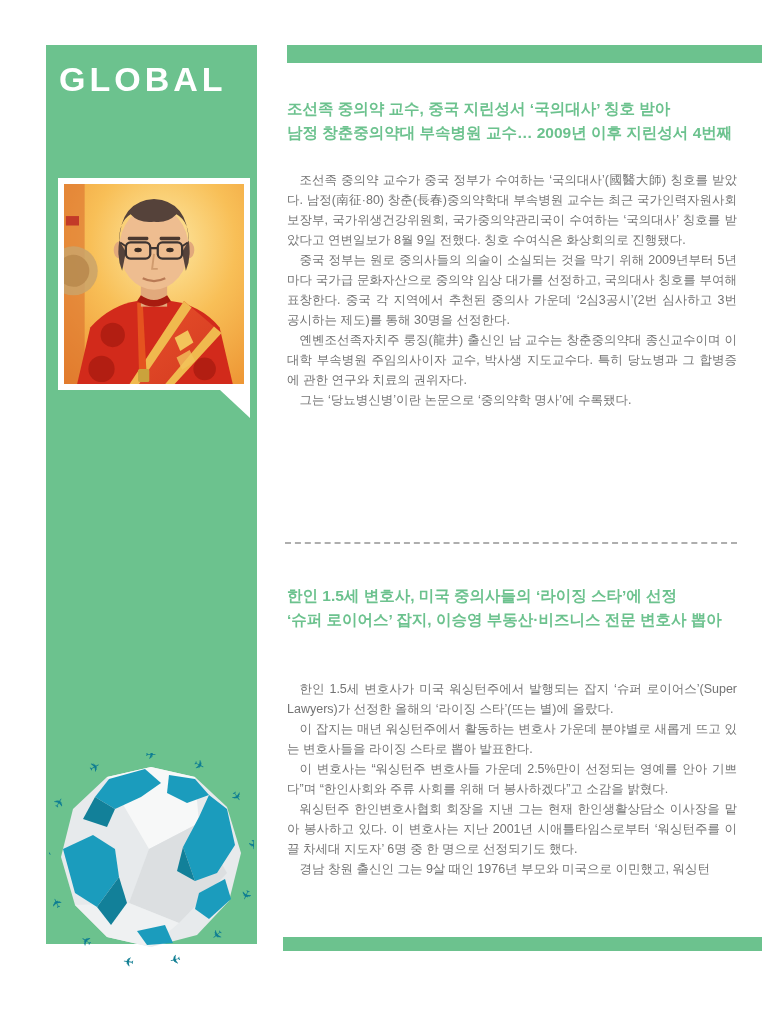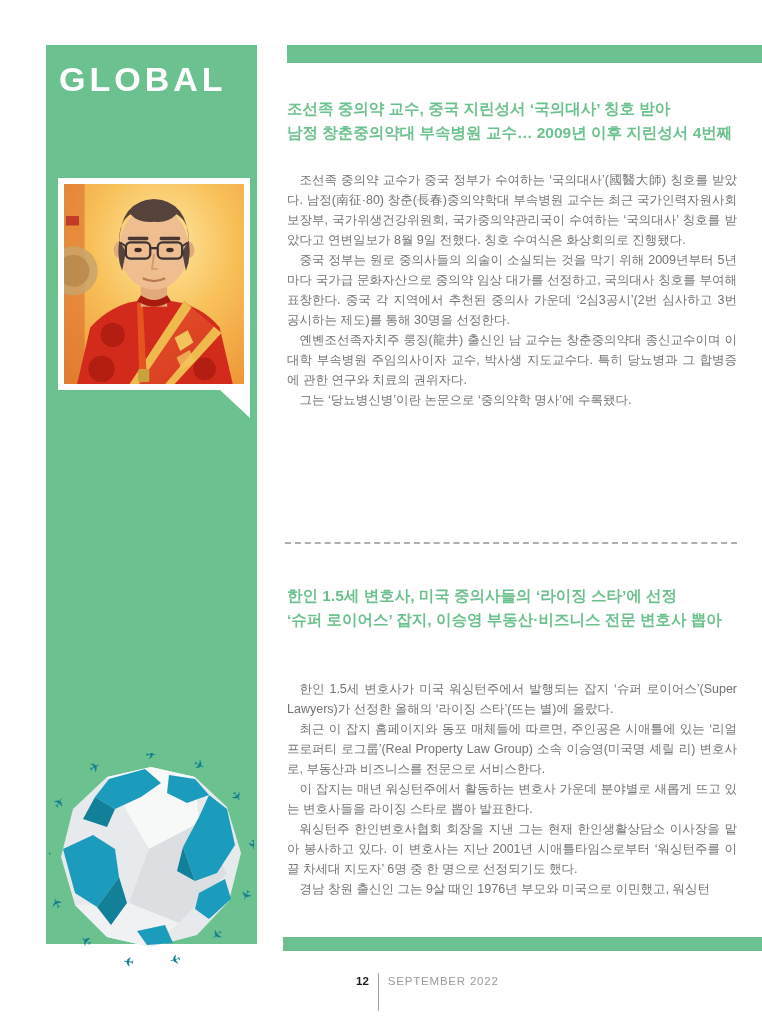--- a/index.html
+++ b/index.html
@@ -186,27 +186,22 @@
   </div>
 
   <div class="divider"></div>
 
   <h2 class="headline headline-2">
     <span>한인 1.5세 변호사, 미국 중의사들의 ‘라이징 스타’에 선정</span>
     <span>‘슈퍼 로이어스’ 잡지, 이승영 부동산·비즈니스 전문 변호사 뽑아</span>
   </h2>
   <div class="body-text body-2">
     <p>한인 1.5세 변호사가 미국 워싱턴주에서 발행되는 잡지 ‘슈퍼 로이어스’(Super Lawyers)가 선정한 올해의 ‘라이징 스타’(뜨는 별)에 올랐다.</p>
-    <p>최근 이 잡지 홈페이지와 동포 매체들에 따르면, 주인공은 시애틀에 있는 ‘리얼 프로퍼티 로그룹’(Real Property Law Group) 소속 이승영(미국명 셰릴 리) 변호사로, 부동산과 비즈니스를 전문으로 서비스한다.</p>
     <p>이 잡지는 매년 워싱턴주에서 활동하는 변호사 가운데 분야별로 새롭게 뜨고 있는 변호사들을 라이징 스타로 뽑아 발표한다.</p>
+    <p>이 변호사는 “워싱턴주 변호사들 가운데 2.5%만이 선정되는 영예를 안아 기쁘다”며 “한인사회와 주류 사회를 위해 더 봉사하겠다”고 소감을 밝혔다.</p>
     <p>워싱턴주 한인변호사협회 회장을 지낸 그는 현재 한인생활상담소 이사장을 맡아 봉사하고 있다. 이 변호사는 지난 2001년 시애틀타임스로부터 ‘워싱턴주를 이끌 차세대 지도자’ 6명 중 한 명으로 선정되기도 했다.</p>
     <p>경남 창원 출신인 그는 9살 때인 1976년 부모와 미국으로 이민했고, 워싱턴</p>
   </div>
 
   <div class="bottom-bar"></div>
 
-  <div class="footer">
-    <span class="page-num">12</span>
-    <span class="vline"></span>
-    <span class="issue">SEPTEMBER 2022</span>
-  </div>
 
 </div>
 
 </body></html>

